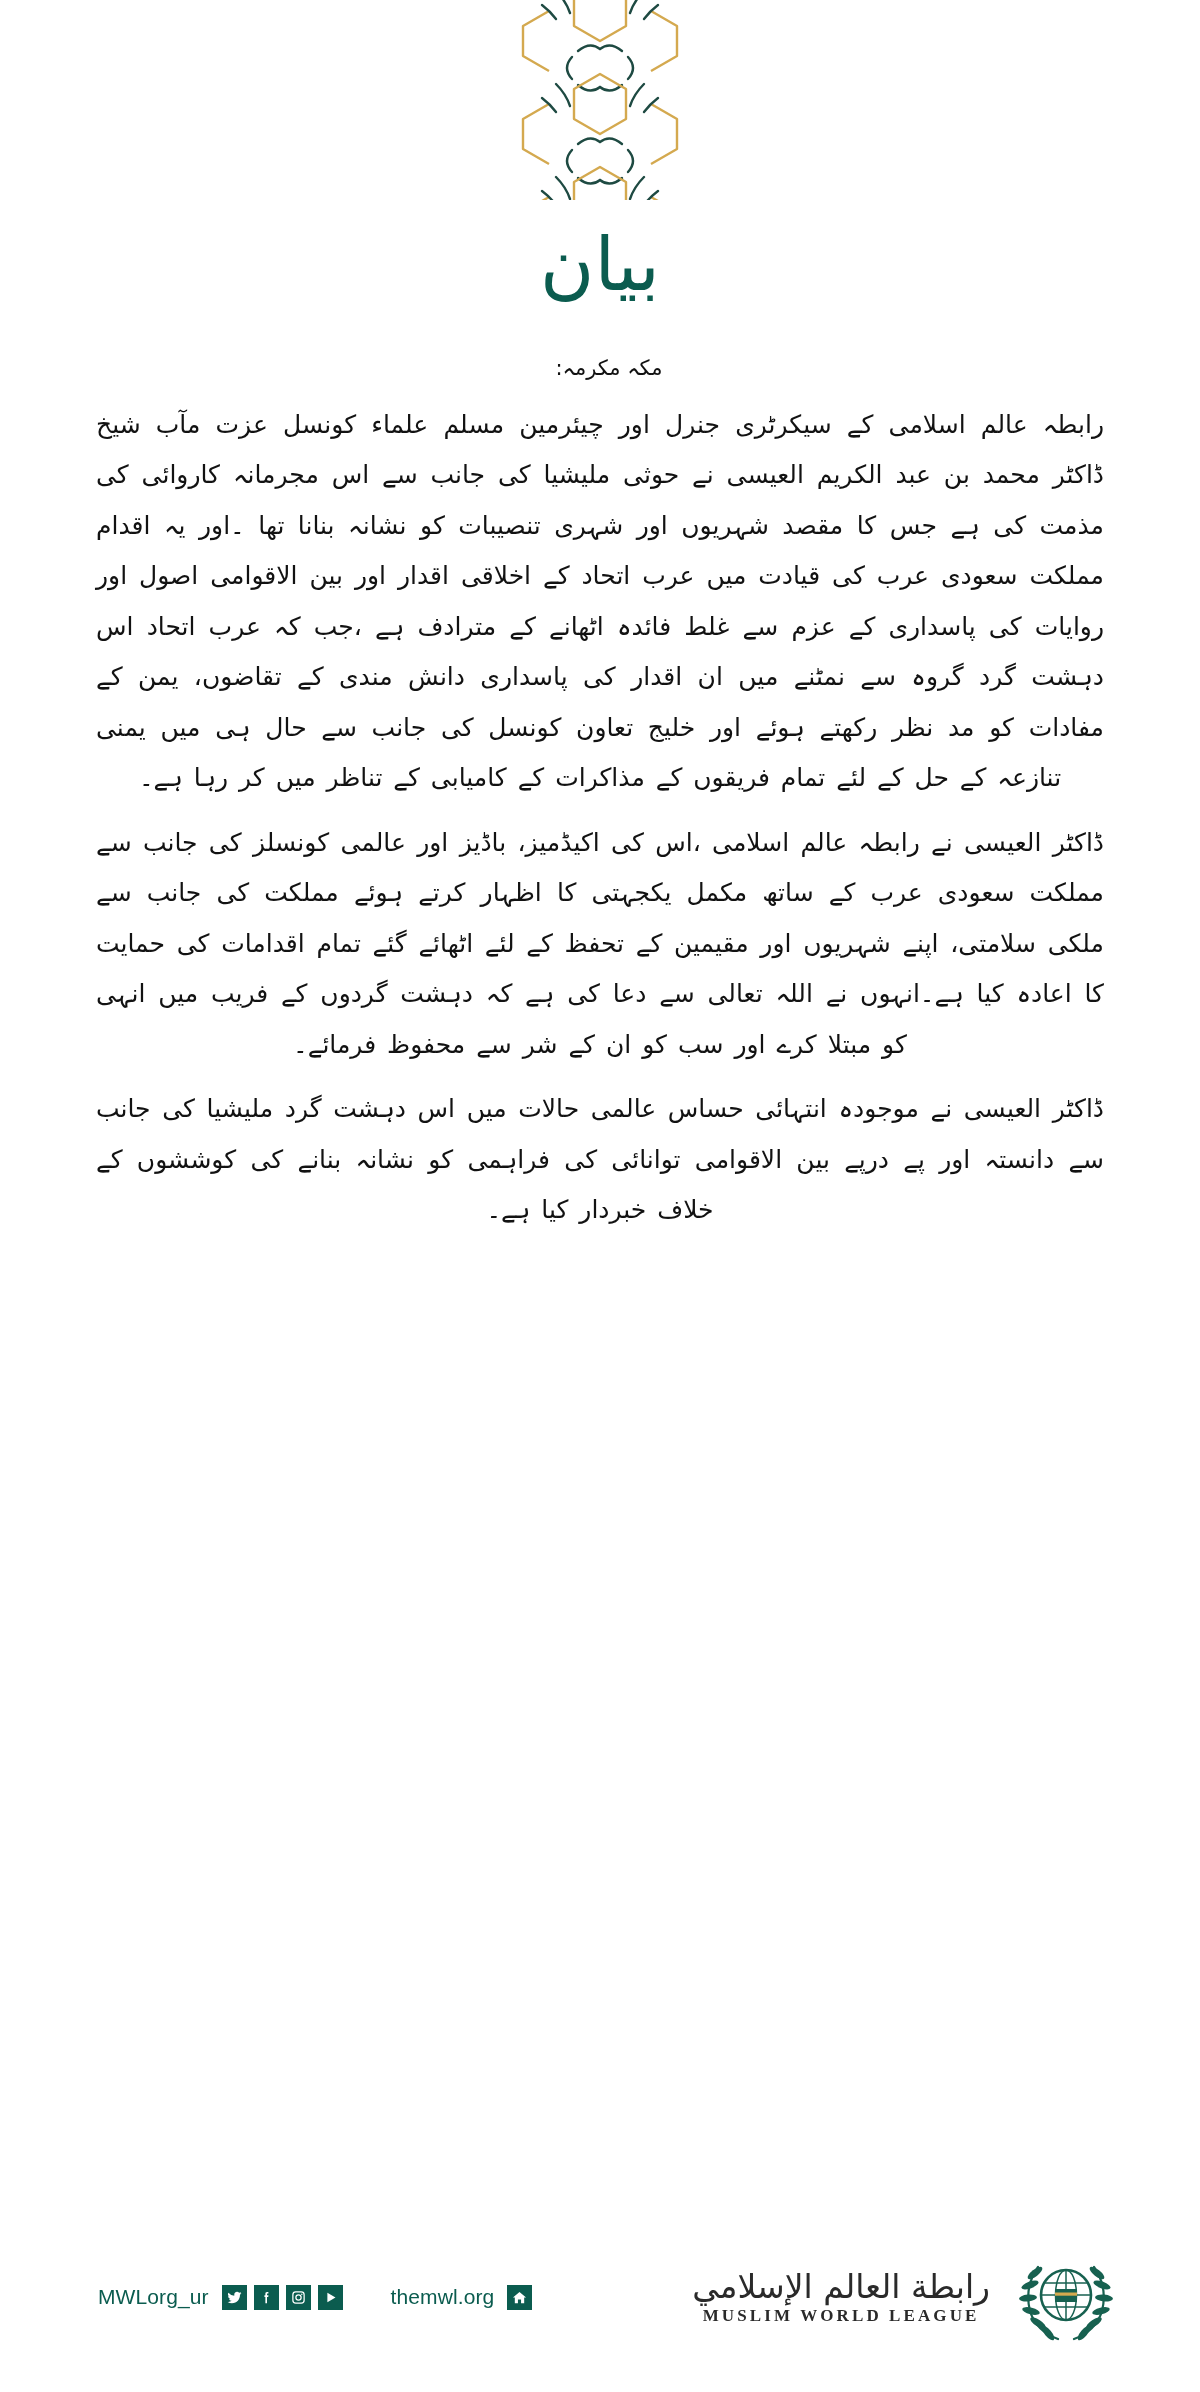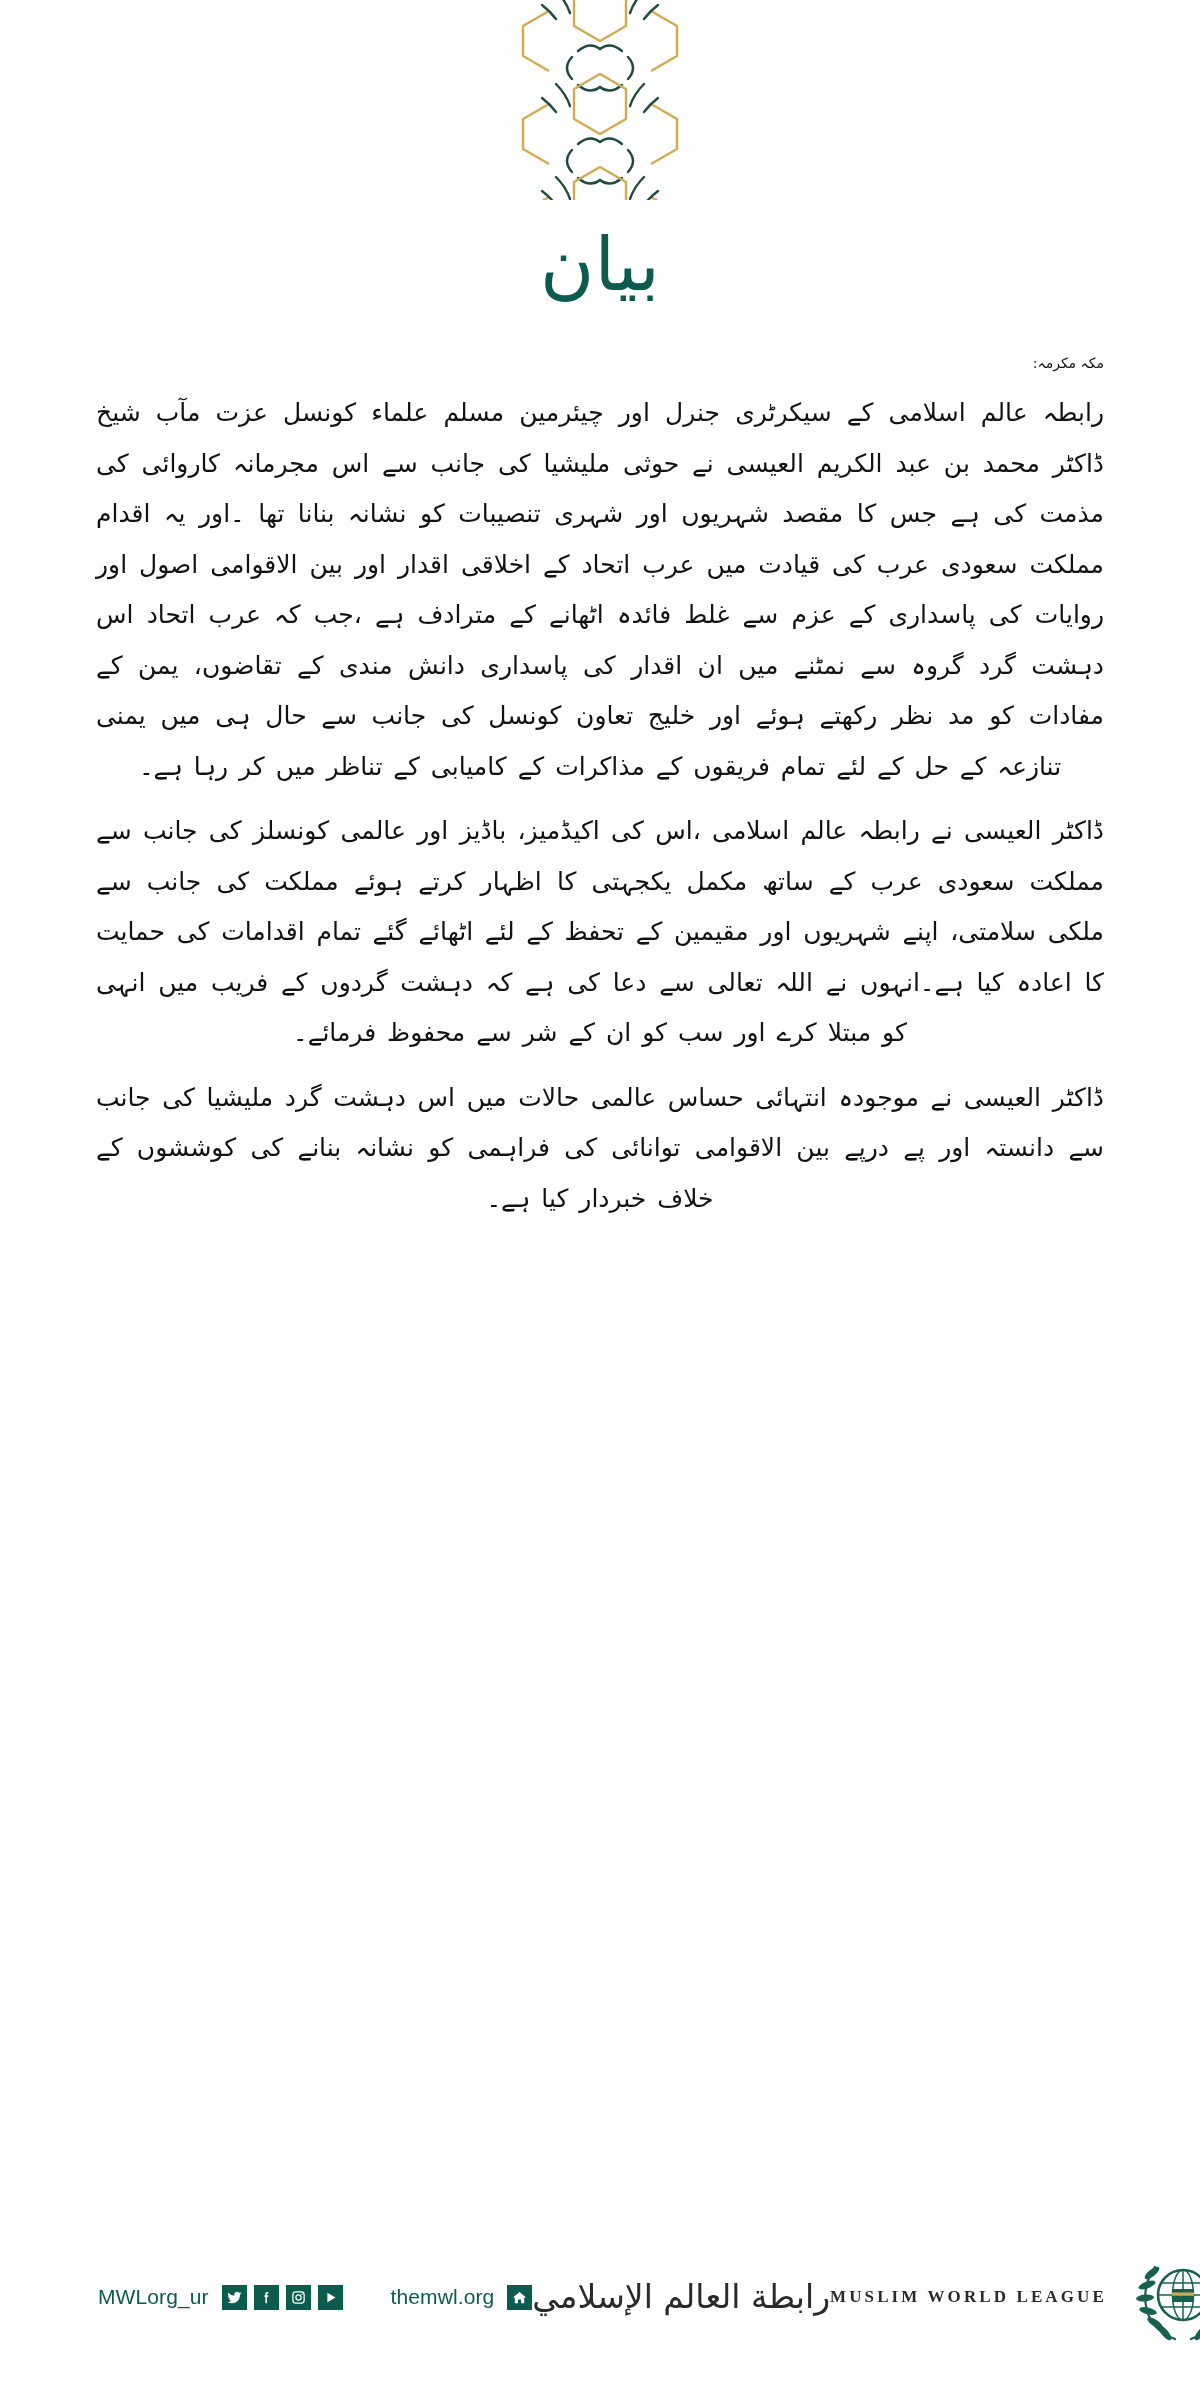--- a/index.html
+++ b/index.html
@@ -51,23 +51,23 @@
     position: absolute;
     top: 352px;
     right: 96px;
     left: 96px;
     direction: rtl;
     text-align: justify;
     color: #111111;
   }
   .dateline {
     font-family: "DejaVu Sans", "Liberation Sans", sans-serif;
-    font-size: 14px;
+    font-size: 21px;
     line-height: 1.6;
-    text-align: right;
+    text-align: center;
     color: #111;
     margin: 0 0 14px 0;
     direction: rtl;
     padding-left: 18px;
   }
   .para {
     font-family: "DejaVu Sans", "Liberation Sans", sans-serif;
     font-size: 25px;
     line-height: 2.02;
     margin: 0 0 14px 0;
@@ -124,21 +124,21 @@
 
   .footer-right {
     margin-left: auto;
     margin-right: 84px;
     display: flex;
     align-items: center;
     gap: 26px;
   }
   .mwl-wordmark {
     display: flex;
-    flex-direction: row;
+    flex-direction: column;
     align-items: center;
   }
   .mwl-ar {
     font-family: "DejaVu Sans", "Liberation Sans", sans-serif;
     font-size: 33px;
     color: #2a2a2a;
     direction: rtl;
     line-height: 1.15;
     white-space: nowrap;
   }

